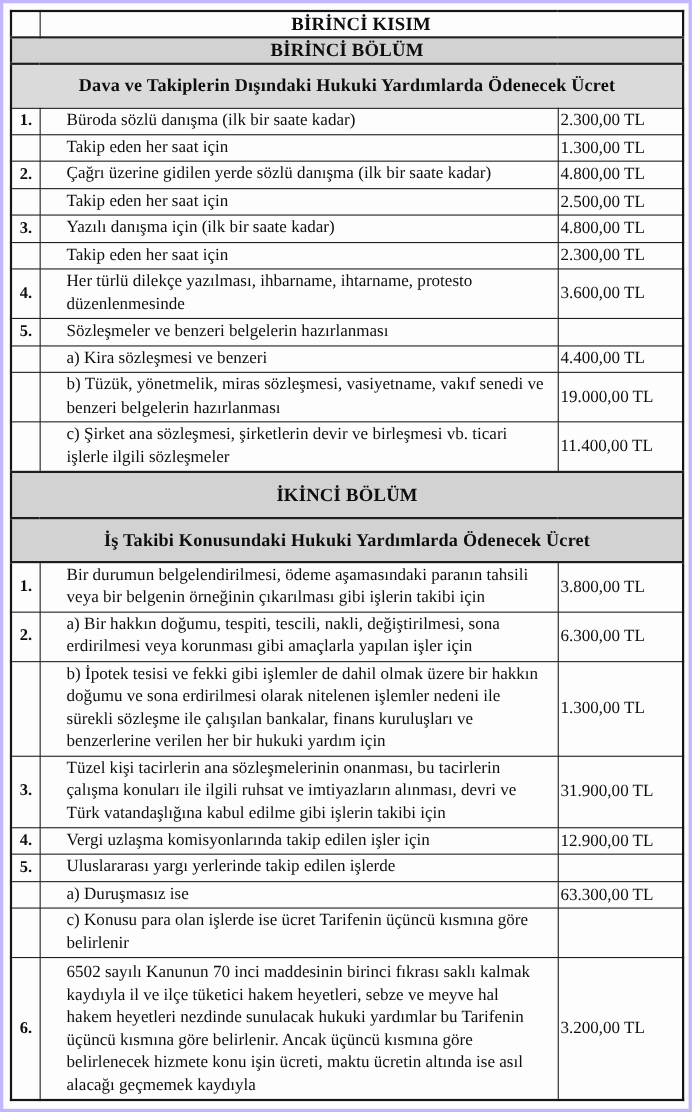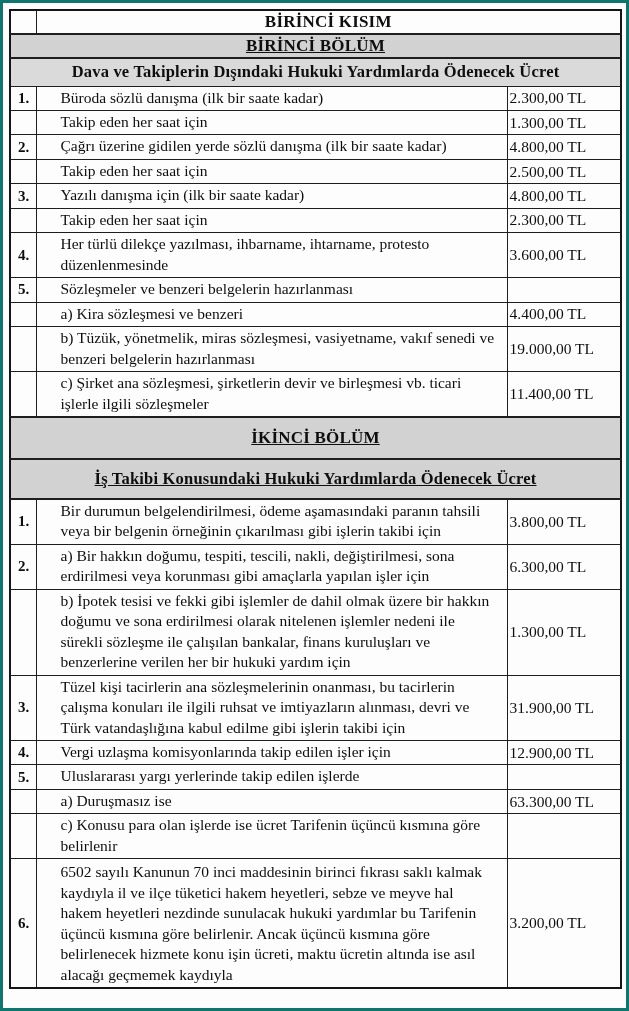--- a/index.html
+++ b/index.html
@@ -2,21 +2,21 @@
 <html lang="tr"><head>
 <meta charset="utf-8">
 <style>
   html, body { margin: 0; padding: 0; background: #ffffff; }
   .page {
     position: relative;
     width: 629px;
     height: 1011px;
     box-sizing: border-box;
     background: #fdfdfd;
-    border: 3px solid #0f766e;
+    border: 3px solid #c4b5fd;
     font-family: "Liberation Serif", "DejaVu Serif", serif;
     color: #0e0e0e;
     overflow: hidden;
   }
   table.tariff {
     position: absolute;
     left: 6px;
     top: 6px;
     width: 611px;
     border-collapse: collapse;
@@ -50,26 +50,26 @@
     white-space: nowrap;
     margin-left: 12px;
   }
   tr.hdr td {
     text-align: center;
     font-weight: bold;
     font-size: 17px;
     letter-spacing: 0.2px;
   }
   tr.hdr-title td { font-size: 16.5px; }
-  .bg-gray  { background: #d2d2d2; text-decoration: underline; }
+  .bg-gray  { background: #d2d2d2; }
   .bg-gray2 { background: #dadada; }
   tr.thick td { border-top-width: 2px; border-bottom-width: 2px; }
   
   .h24  { height: 24px; }
-  .h27  { height: 28px; }
+  .h27  { height: 40px; }
   .h23  { height: 23px; }
   .h42  { height: 42px; }
   .h40  { height: 40px; }
   .h43  { height: 43px; }
   .h44  { height: 44px; }
   .h45  { height: 45px; }
   .h64  { height: 64px; }
   .h85  { height: 85px; }
   .h128 { height: 128px; }
   td.top { vertical-align: top; padding-top: 3px; }

